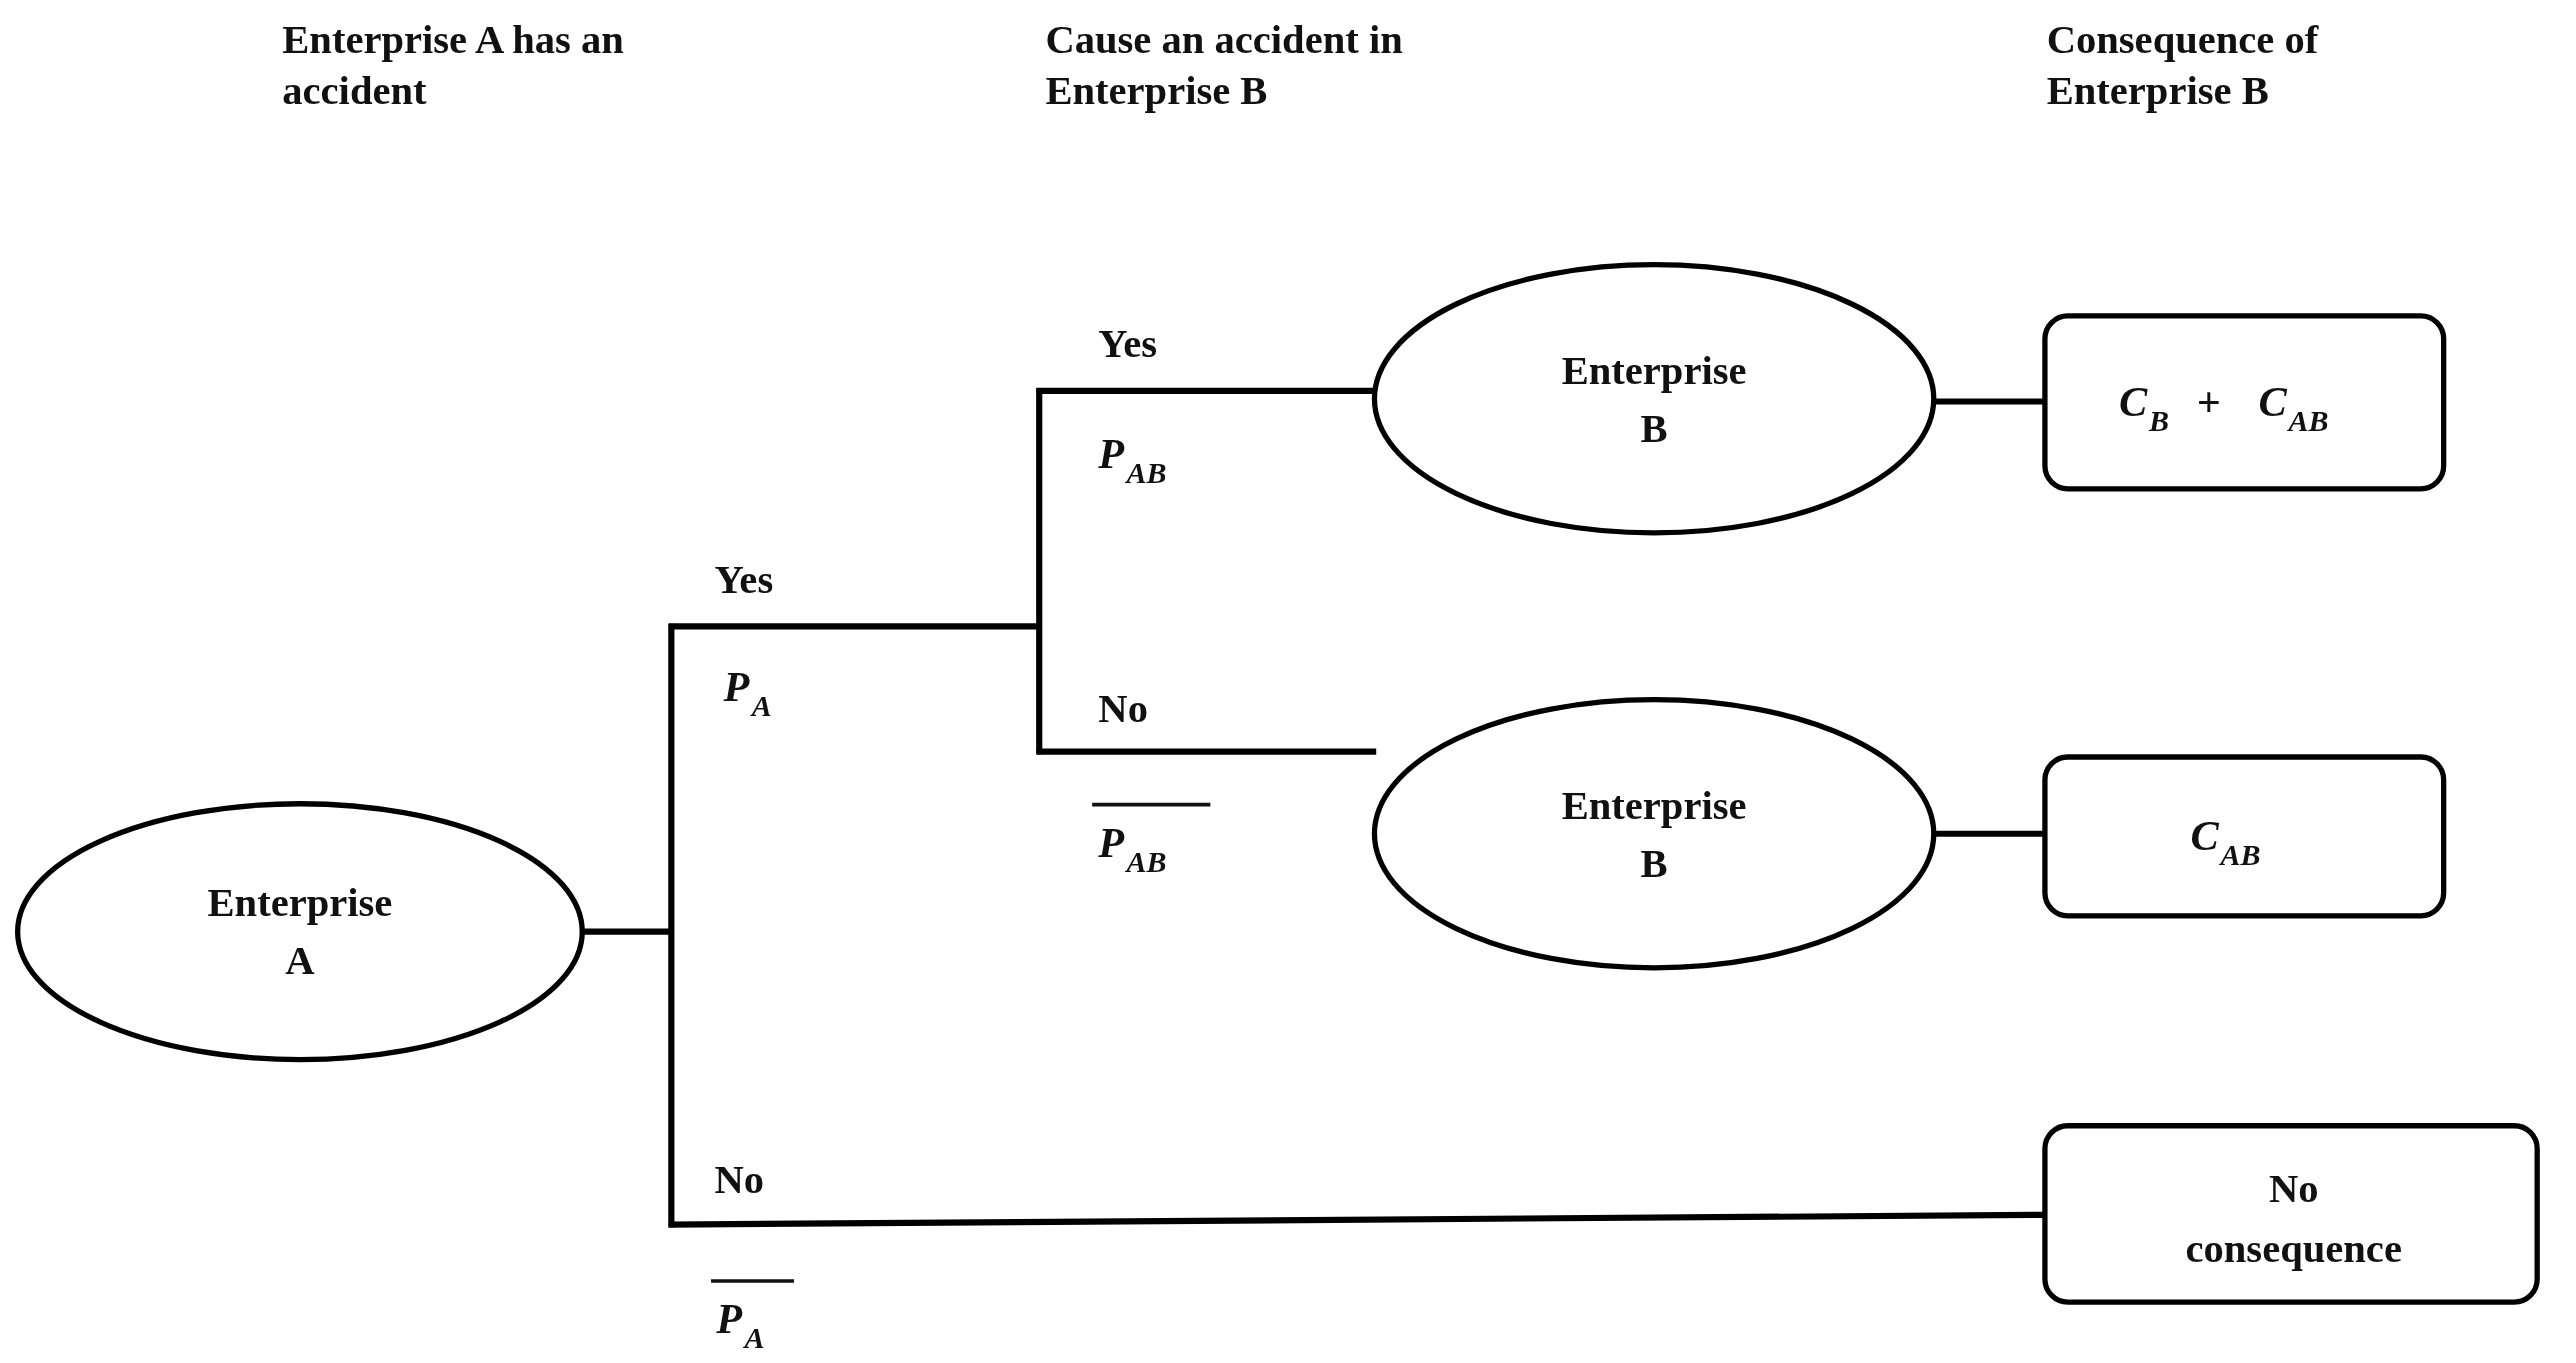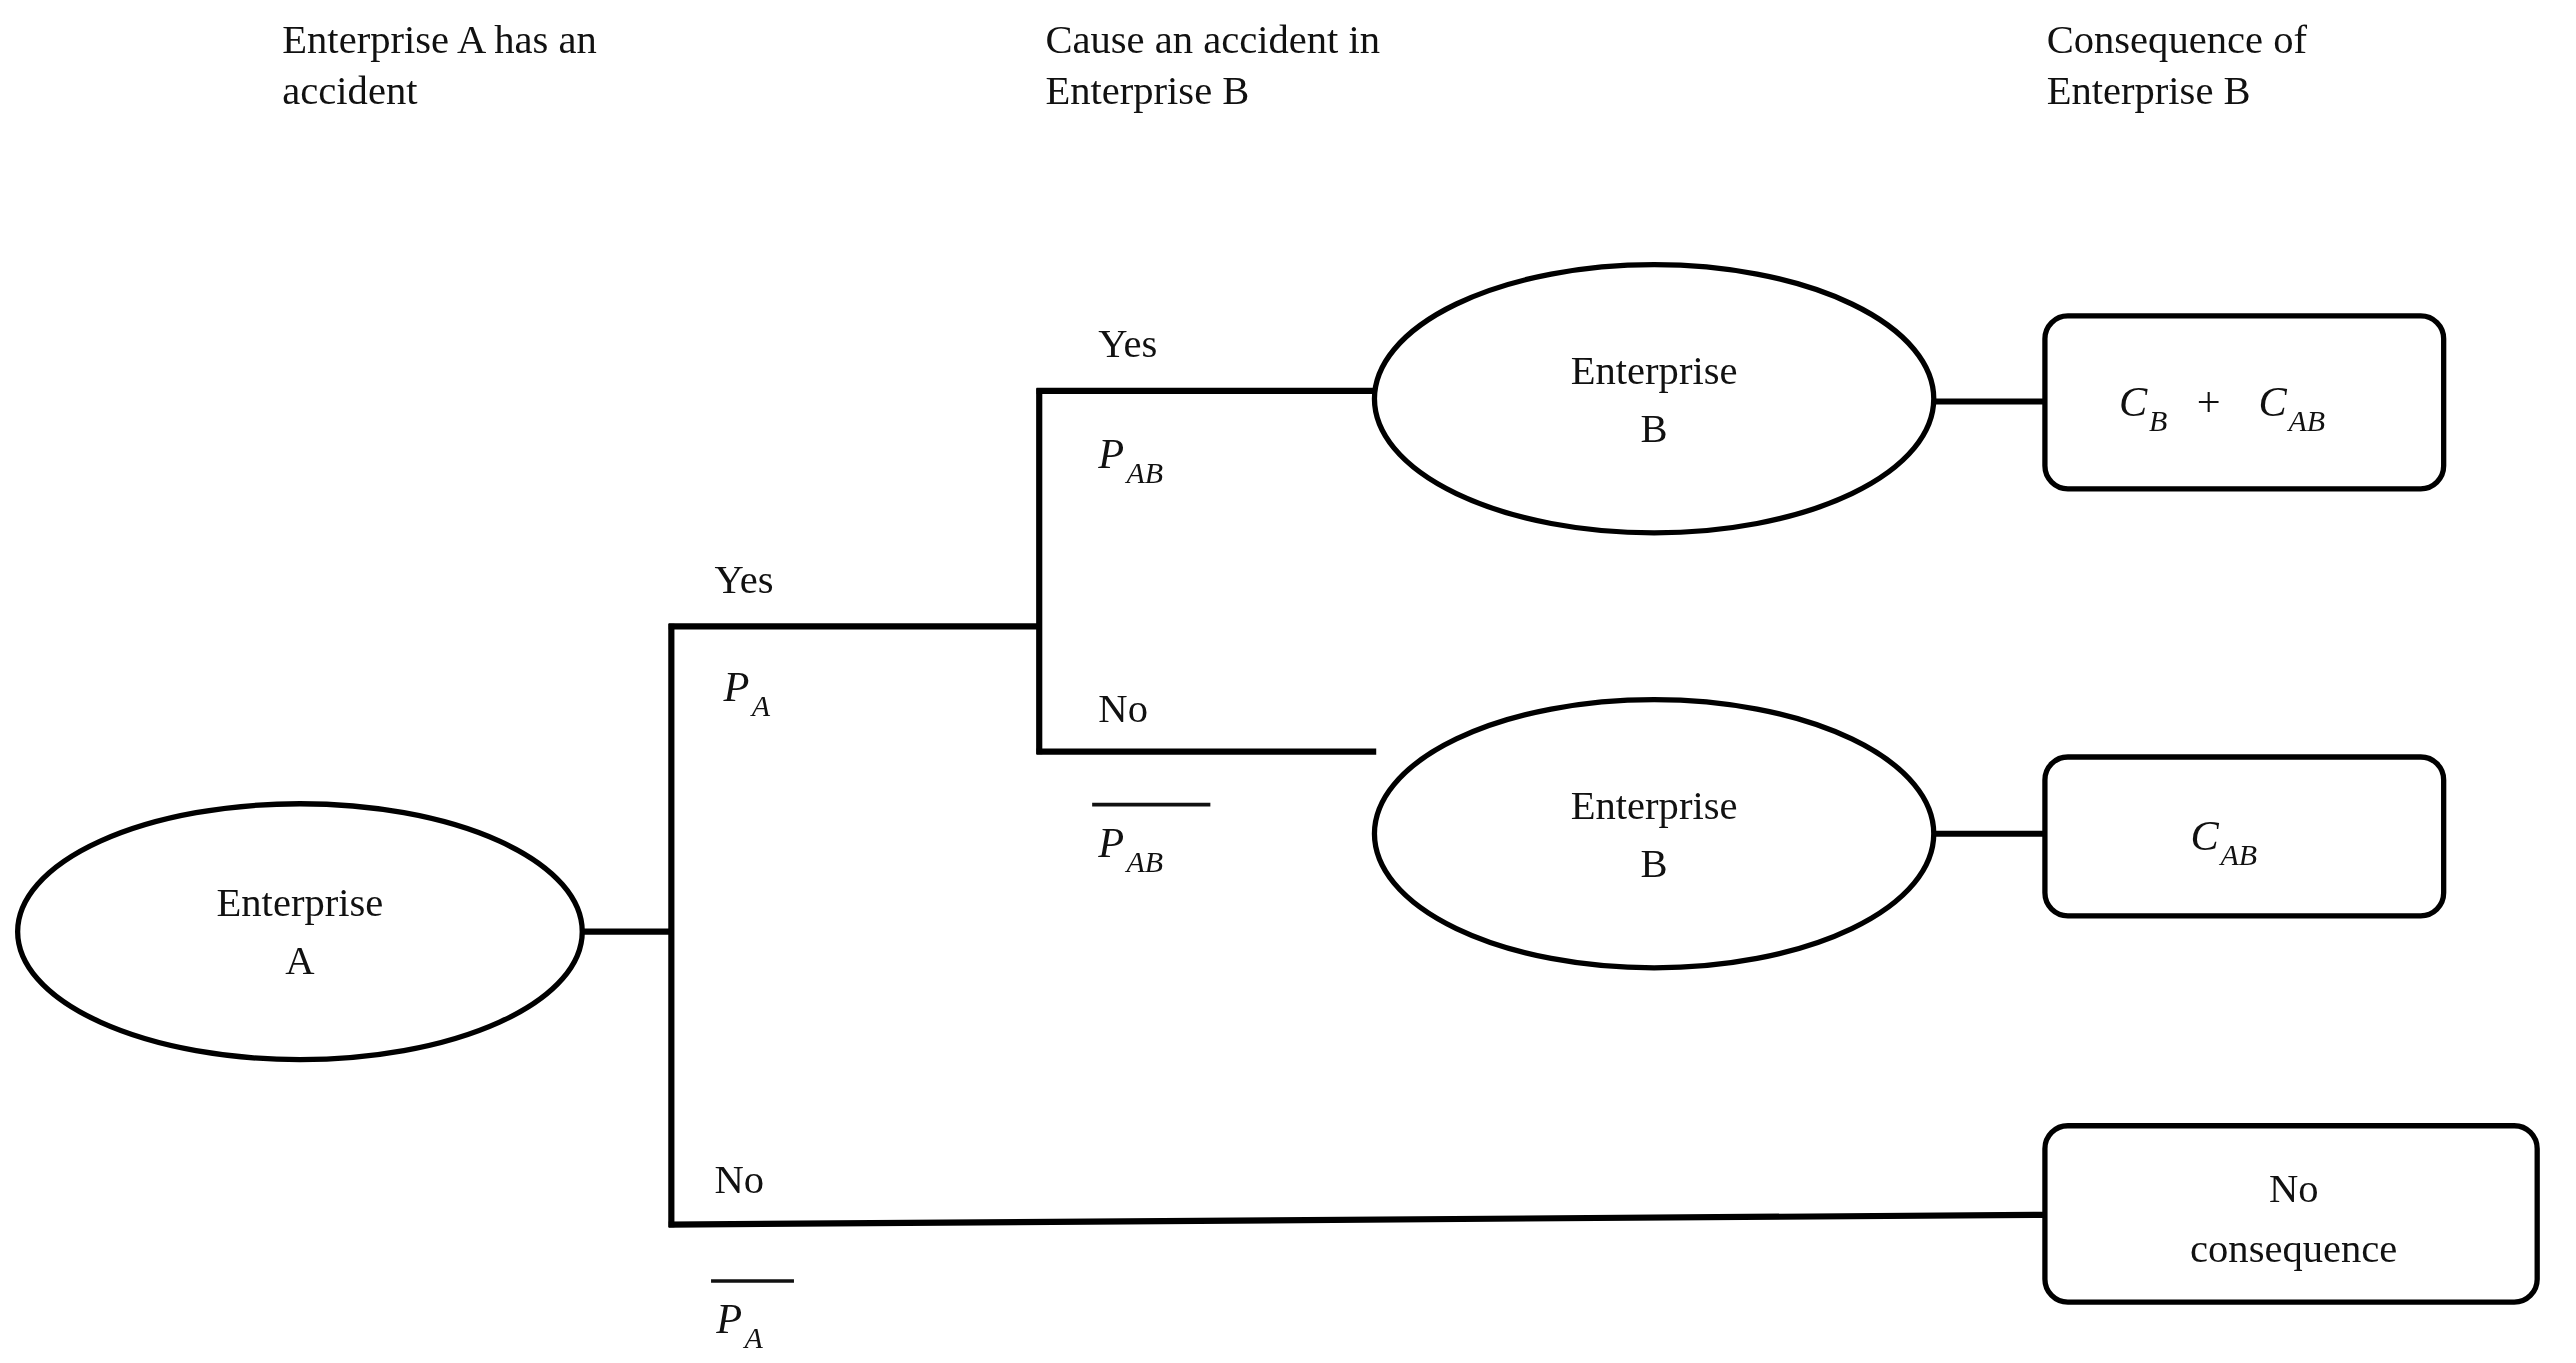--- a/index.html
+++ b/index.html
@@ -12,20 +12,21 @@
     width: 2576px;
     height: 1364px;
     font-family: "Liberation Serif", "DejaVu Serif", serif;
     color: #000000;
     overflow: hidden;
   }
   #diagram-root {
     position: relative;
     width: 2576px;
     height: 1364px;
+    font-weight: bold;
   }
   svg#tree-svg {
     position: absolute;
     top: 0;
     left: 0;
     width: 2576px;
     height: 1364px;
     display: block;
   }
   .col-header {

